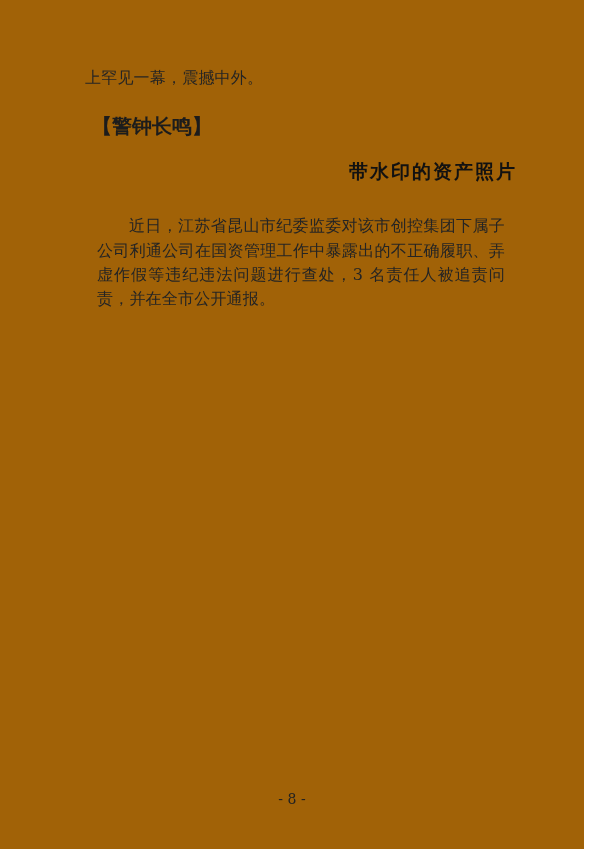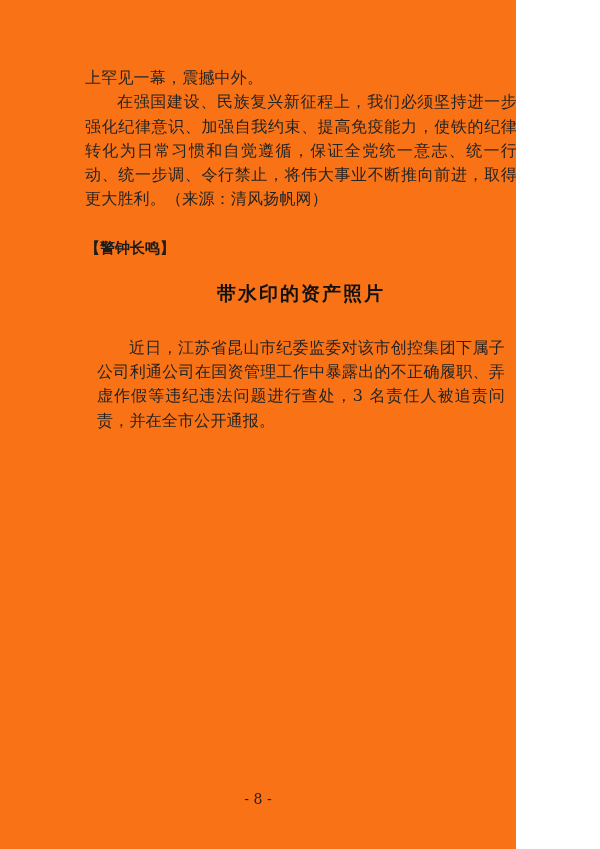--- a/index.html
+++ b/index.html
@@ -2,23 +2,23 @@
 <html lang="zh"><head>
 <meta charset="utf-8">
 <style>
   html, body {
     margin: 0;
     padding: 0;
     background: #ffffff;
   }
   .page {
     position: relative;
-    width: 516px;
+    width: 584px;
     height: 849px;
-    background: #f97316;
+    background: #a16207;
     overflow: hidden;
     font-family: "DejaVu Serif", "Liberation Serif", serif;
     color: #222222;
   }
   .content {
     position: absolute;
     left: 85px;
     top: 66px;
     width: 432px;
   }
@@ -28,34 +28,34 @@
     line-height: 24.3px;
     text-align: justify;
     text-justify: inter-character;
     letter-spacing: 0.2px;
     color: #242424;
   }
   .indent {
     text-indent: 2em;
   }
   .section-header {
-    margin: 0;
+    margin: 7px;
     margin-top: 24px;
-    font-size: 15px;
+    font-size: 20px;
     line-height: 24px;
     font-weight: bold;
     color: #1c1c1c;
   }
   .article-title {
     margin: 0;
     margin-top: 18px;
     font-size: 19px;
     line-height: 30px;
     font-weight: bold;
-    text-align: center;
+    text-align: right;
     letter-spacing: 2px;
     color: #111111;
   }
   .article-body {
     margin: 12px;
     margin-top: 28px;
   }
   .page-footer {
     position: absolute;
     left: 0;
@@ -65,21 +65,20 @@
     font-size: 14px;
     color: #222222;
   }
 </style>
 </head>
 <body>
 
 <div class="page">
   <div class="content">
     <p class="body-para">上罕见一幕，震撼中外。</p>
-    <p class="body-para indent">在强国建设、民族复兴新征程上，我们必须坚持进一步强化纪律意识、加强自我约束、提高免疫能力，使铁的纪律转化为日常习惯和自觉遵循，保证全党统一意志、统一行动、统一步调、令行禁止，将伟大事业不断推向前进，取得更大胜利。（来源：清风扬帆网）</p>
 
     <p class="section-header">【警钟长鸣】</p>
 
     <h1 class="article-title">带水印的资产照片</h1>
 
     <p class="body-para indent article-body">近日，江苏省昆山市纪委监委对该市创控集团下属子公司利通公司在国资管理工作中暴露出的不正确履职、弄虚作假等违纪违法问题进行查处，3 名责任人被追责问责，并在全市公开通报。</p>
   </div>
 
   <div class="page-footer">- 8 -</div>
 </div>

